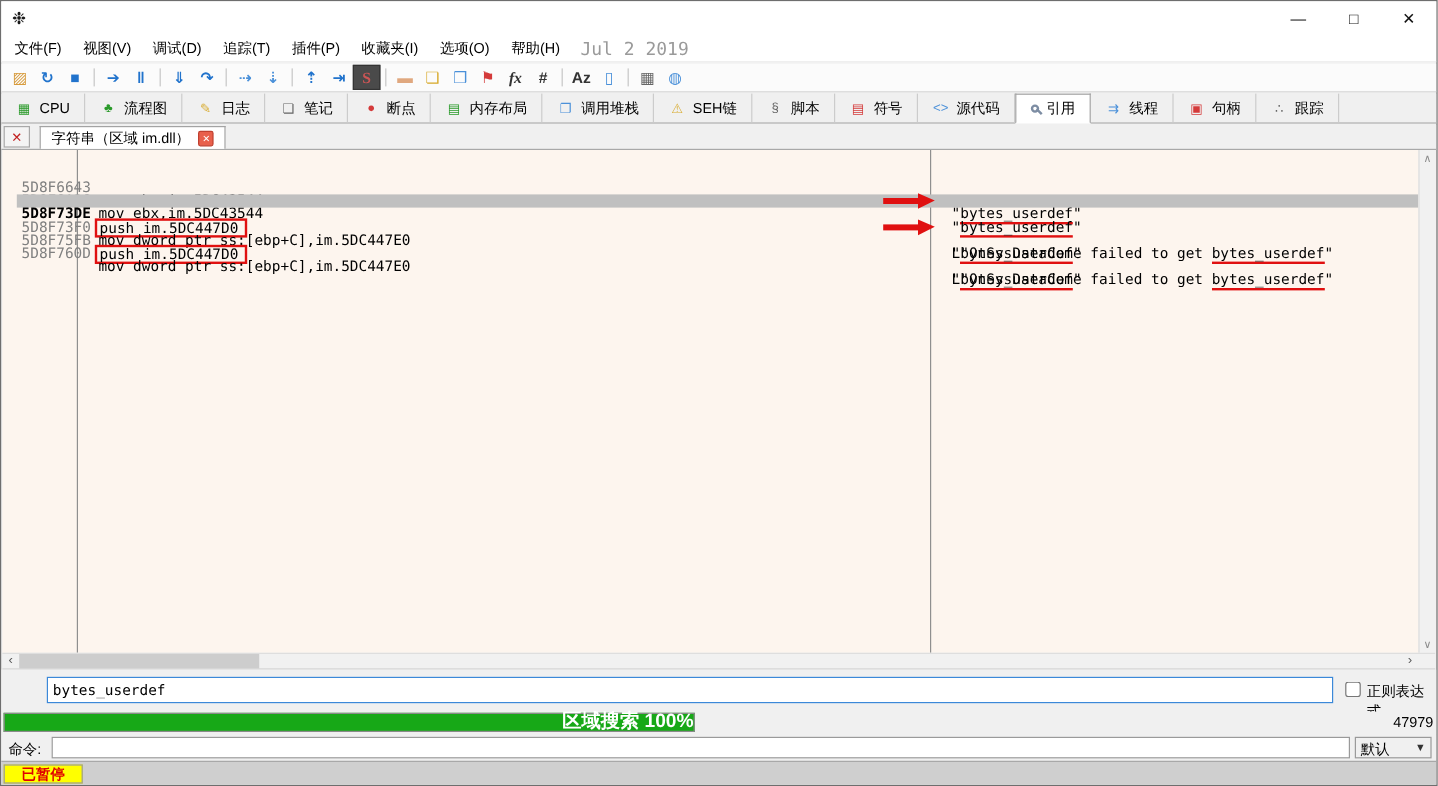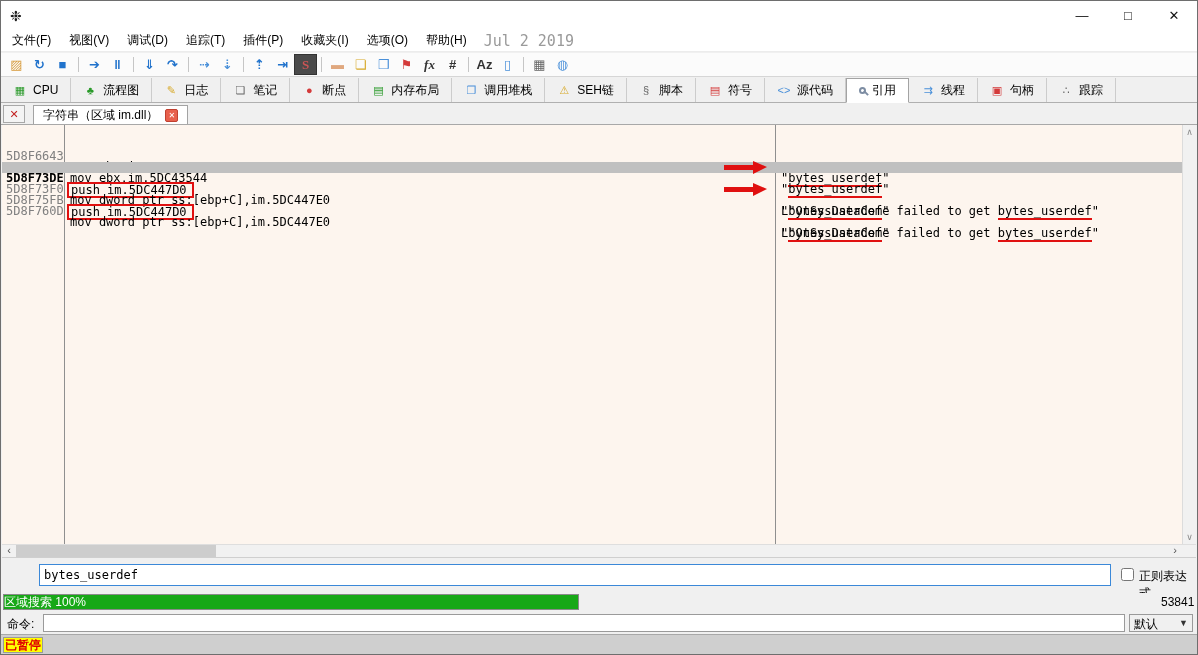--- a/index.html
+++ b/index.html
@@ -60,21 +60,21 @@
     border-radius:2px; color:#fff; font-size:8px; line-height:11px; text-align:center; }
 
   
   #table { position:absolute; top:124px; left:1px; right:1px; height:419px; background:#fdf5ee; }
   #table-header { position:absolute; top:0; left:0; width:calc(100% - 14px); height:14px;
     background:#d4d0c8; border-bottom:1px solid #9a9a9a; font-size:11px; }
   .hdr { position:absolute; top:0; line-height:13px; }
   .hdr-addr{left:4px} .hdr-dis{left:68px} .hdr-str{left:779px}
   .col-div { position:absolute; top:0; bottom:0; width:1px; background:#8f8f8f; }
   #div1{left:62px} #div2{left:773px}
-  #rows { position:absolute; top:15px; left:0; right:0; }
+  #rows { position:absolute; top:15px; left:12px; right:0; }
   .trow { position:relative; height:11px; line-height:11px; font-size:12px; white-space:pre;
     width:calc(100% - 14px); font-family:"DejaVu Sans Mono","Liberation Mono",monospace; }
   .trow.selected { background:#c0c0c0; }
   .addr { position:absolute; left:4px; color:#808080; }
   .trow.selected .addr { color:#000; font-weight:bold; }
   .dis { position:absolute; left:68px; }
   .str { position:absolute; left:779px; }
   .red-box { display:inline-block; border:2px solid #e01010; padding:0 5px 0 2px; margin:-2px 0 0 -3px; line-height:12px; }
   .red-u { border-bottom:2px solid #e01010; }
   .annot-arrow { position:absolute; left:722px; top:-1px; width:44px; height:13px; }
@@ -99,38 +99,38 @@
   #searchrow { position:absolute; top:557px; left:0; right:0; height:35px; background:#f0f0f0; }
   #search-label { position:absolute; left:8px; top:10px;margin-left:36px; }
   #search-input { position:absolute; left:38px; top:6px; width:1072px; height:22px;
     border:1px solid #3b88d8; background:#fff; font-size:12px; padding:0 4px; outline:none; }
   #regex-check { position:absolute; left:1120px; top:10px; width:13px; height:13px; margin:0; }
   #regex-label { position:absolute; left:1138px; top:10px; }
 
   
   #progressrow { position:absolute; top:592px; left:0; right:0; height:19px; background:#f0f0f0; }
   .pbar { position:absolute; top:1px; height:16px; background:#17a817; border:1px solid #8a8a8a;
-    color:#fff; font-weight:normal; text-align:left; line-height:14px; font-size:12px; }
+    color:#fff; font-weight:bold; text-align:right; line-height:14px; font-size:16px; }
   #pbar-region { left:2px; width:576px; }
   #pbar-total { left:581px; width:574px; }
   #pcount { position:absolute; left:1160px; top:2px; font-size:12px; }
 
   
   #commandrow { position:absolute; top:611px; left:0; right:0; height:22px; background:#f0f0f0; }
   #cmd-label { position:absolute; left:6px; top:4px; }
   #cmd-input { position:absolute; left:42px; top:2px; width:1082px; height:18px;
     border:1px solid #9a9a9a; background:#fff; font-size:12px; padding:0 4px; outline:none; }
   #cmd-profile { position:absolute; left:1128px; top:2px; width:64px; height:18px;
     border:1px solid #9a9a9a; background:#f0f0f0; padding:1px 4px; }
   #cmd-caret { position:absolute; right:4px; top:3px; font-size:9px; color:#333; }
 
   
   #statusbar { position:absolute; top:633px; left:0; right:0; height:21px; background:#cfcfcf;
     border-top:1px solid #a8a8a8; }
-  #paused-badge { position:absolute; left:2px; top:2px; width:40px; height:16px; background:#ffff00;
+  #paused-badge { position:absolute; left:2px; top:2px; width:66px; height:16px; background:#ffff00;
     border:1px solid #9a9a9a; color:#e00000; font-weight:bold; text-align:center; line-height:14px; }
   .sunken { border:1px solid; border-color:#9a9a9a #f2f2f2 #f2f2f2 #9a9a9a; }
   #status-msg { position:absolute; left:66px; top:2px; width:892px; height:16px;
     font-size:12px; line-height:14px; padding-left:5px; }
   #status-time { position:absolute; left:988px; top:2px; width:206px; height:16px;
     line-height:14px; text-align:right; padding-right:5px; }
 </style>
 </head>
 <body>
 
@@ -309,21 +309,21 @@
 
 <div id="searchrow">
   <span id="search-label">搜索:</span>
   <input id="search-input" class="mono" type="text" value="bytes_userdef" style="">
   <input id="regex-check" type="checkbox" style="">
   <span id="regex-label">正则表达式</span>
 </div>
 
 <div id="progressrow">
   <div class="pbar" id="pbar-region">区域搜索 100%</div>
-  <span id="pcount">53841</span>
+  <span id="pcount">47979</span>
 </div>
 
 <div id="commandrow">
   <span id="cmd-label">命令:</span>
   <input id="cmd-input" class="mono" type="text" value="" style="">
   <div id="cmd-profile">
     <span>默认</span>
     <span id="cmd-caret">▼</span>
   </div>
 </div>

